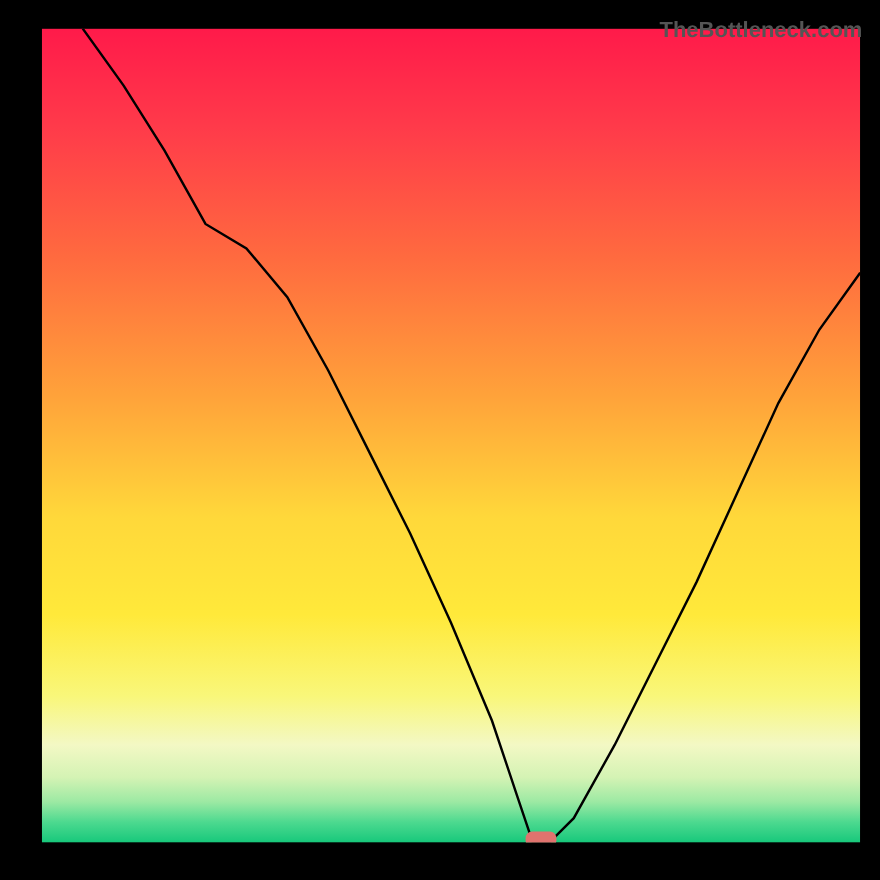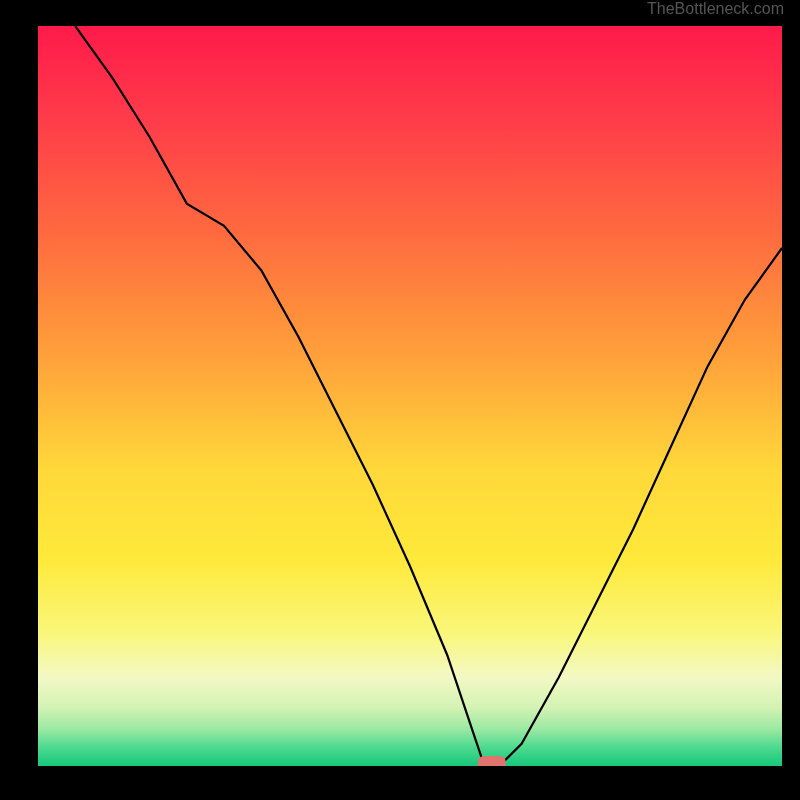--- a/index.html
+++ b/index.html
@@ -6,25 +6,25 @@
     margin: 0;
     padding: 0;
     width: 800px;
     height: 800px;
     background: #000;
     font-family: Arial, sans-serif;
     position: relative;
   }
   .watermark {
     position: absolute;
-    top: 0;
+    top: 17px;
     right: 16px;
     color: #555;
-    font-size: 16px;
-    font-weight: 400;
+    font-size: 20px;
+    font-weight: 700;
     z-index: 10;
   }
   .frame {
     position: absolute;
     left: 38px;
     top: 26px;
     width: 744px;
     height: 740px;
     background: #000;
   }

